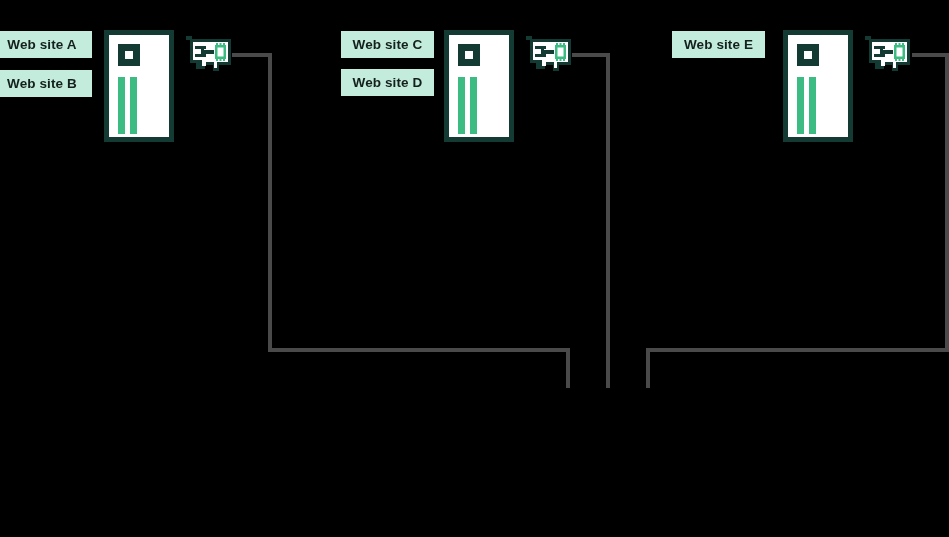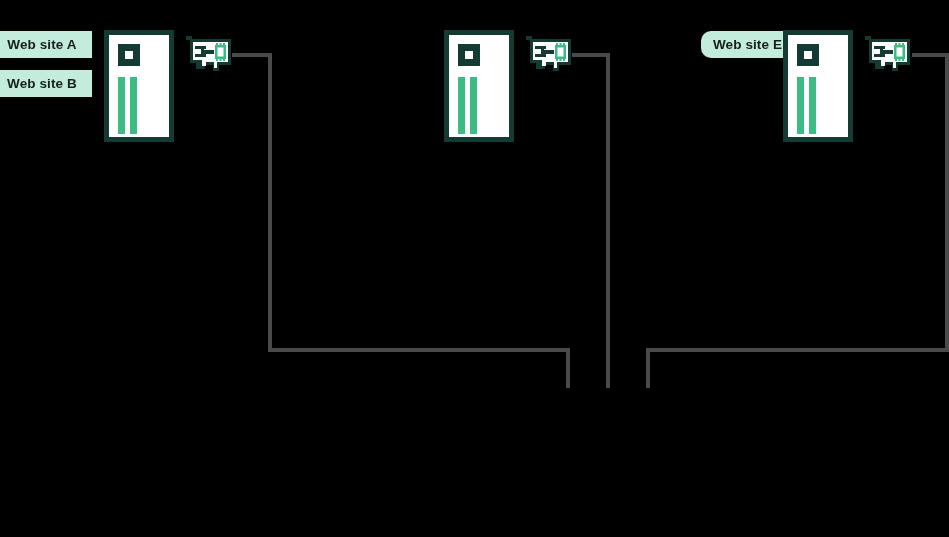--- a/index.html
+++ b/index.html
@@ -178,20 +178,26 @@
       <rect x="33.5" y="13.5" width="6" height="9" fill="#ffffff"></rect>
       <rect x="32" y="9" width="2" height="2" fill="#3cbc82"></rect>
       <rect x="35.5" y="9" width="2" height="2" fill="#3cbc82"></rect>
       <rect x="39" y="9" width="2" height="2" fill="#3cbc82"></rect>
       <rect x="32" y="25" width="2" height="2" fill="#3cbc82"></rect>
       <rect x="35.5" y="25" width="2" height="2" fill="#3cbc82"></rect>
       <rect x="39" y="25" width="2" height="2" fill="#3cbc82"></rect>
     </svg>
   </div>
 
+  <div class="site-label" style="left:341px; top:31px; width:93px;">
+    <span>Web site C</span>
+  </div>
+  <div class="site-label" style="left:341px; top:69px; width:93px;">
+    <span>Web site D</span>
+  </div>
 
   <div class="server" style="left:444px; top:30px; width:70px; height:112px;">
     <span class="server-led">
         <i></i>
       </span>
     <span class="server-bars">
         <span></span>
         <span></span>
       </span>
   </div>
@@ -209,21 +215,21 @@
       <rect x="33.5" y="13.5" width="6" height="9" fill="#ffffff"></rect>
       <rect x="32" y="9" width="2" height="2" fill="#3cbc82"></rect>
       <rect x="35.5" y="9" width="2" height="2" fill="#3cbc82"></rect>
       <rect x="39" y="9" width="2" height="2" fill="#3cbc82"></rect>
       <rect x="32" y="25" width="2" height="2" fill="#3cbc82"></rect>
       <rect x="35.5" y="25" width="2" height="2" fill="#3cbc82"></rect>
       <rect x="39" y="25" width="2" height="2" fill="#3cbc82"></rect>
     </svg>
   </div>
 
-  <div class="site-label" style="left:701px; top:31px; width:93px;border-radius:10px;">
+  <div class="site-label" style="left:672px; top:31px; width:93px;">
     <span>Web site E</span>
   </div>
 
   <div class="server" style="left:783px; top:30px; width:70px; height:112px;">
     <span class="server-led">
         <i></i>
       </span>
     <span class="server-bars">
         <span></span>
         <span></span>

